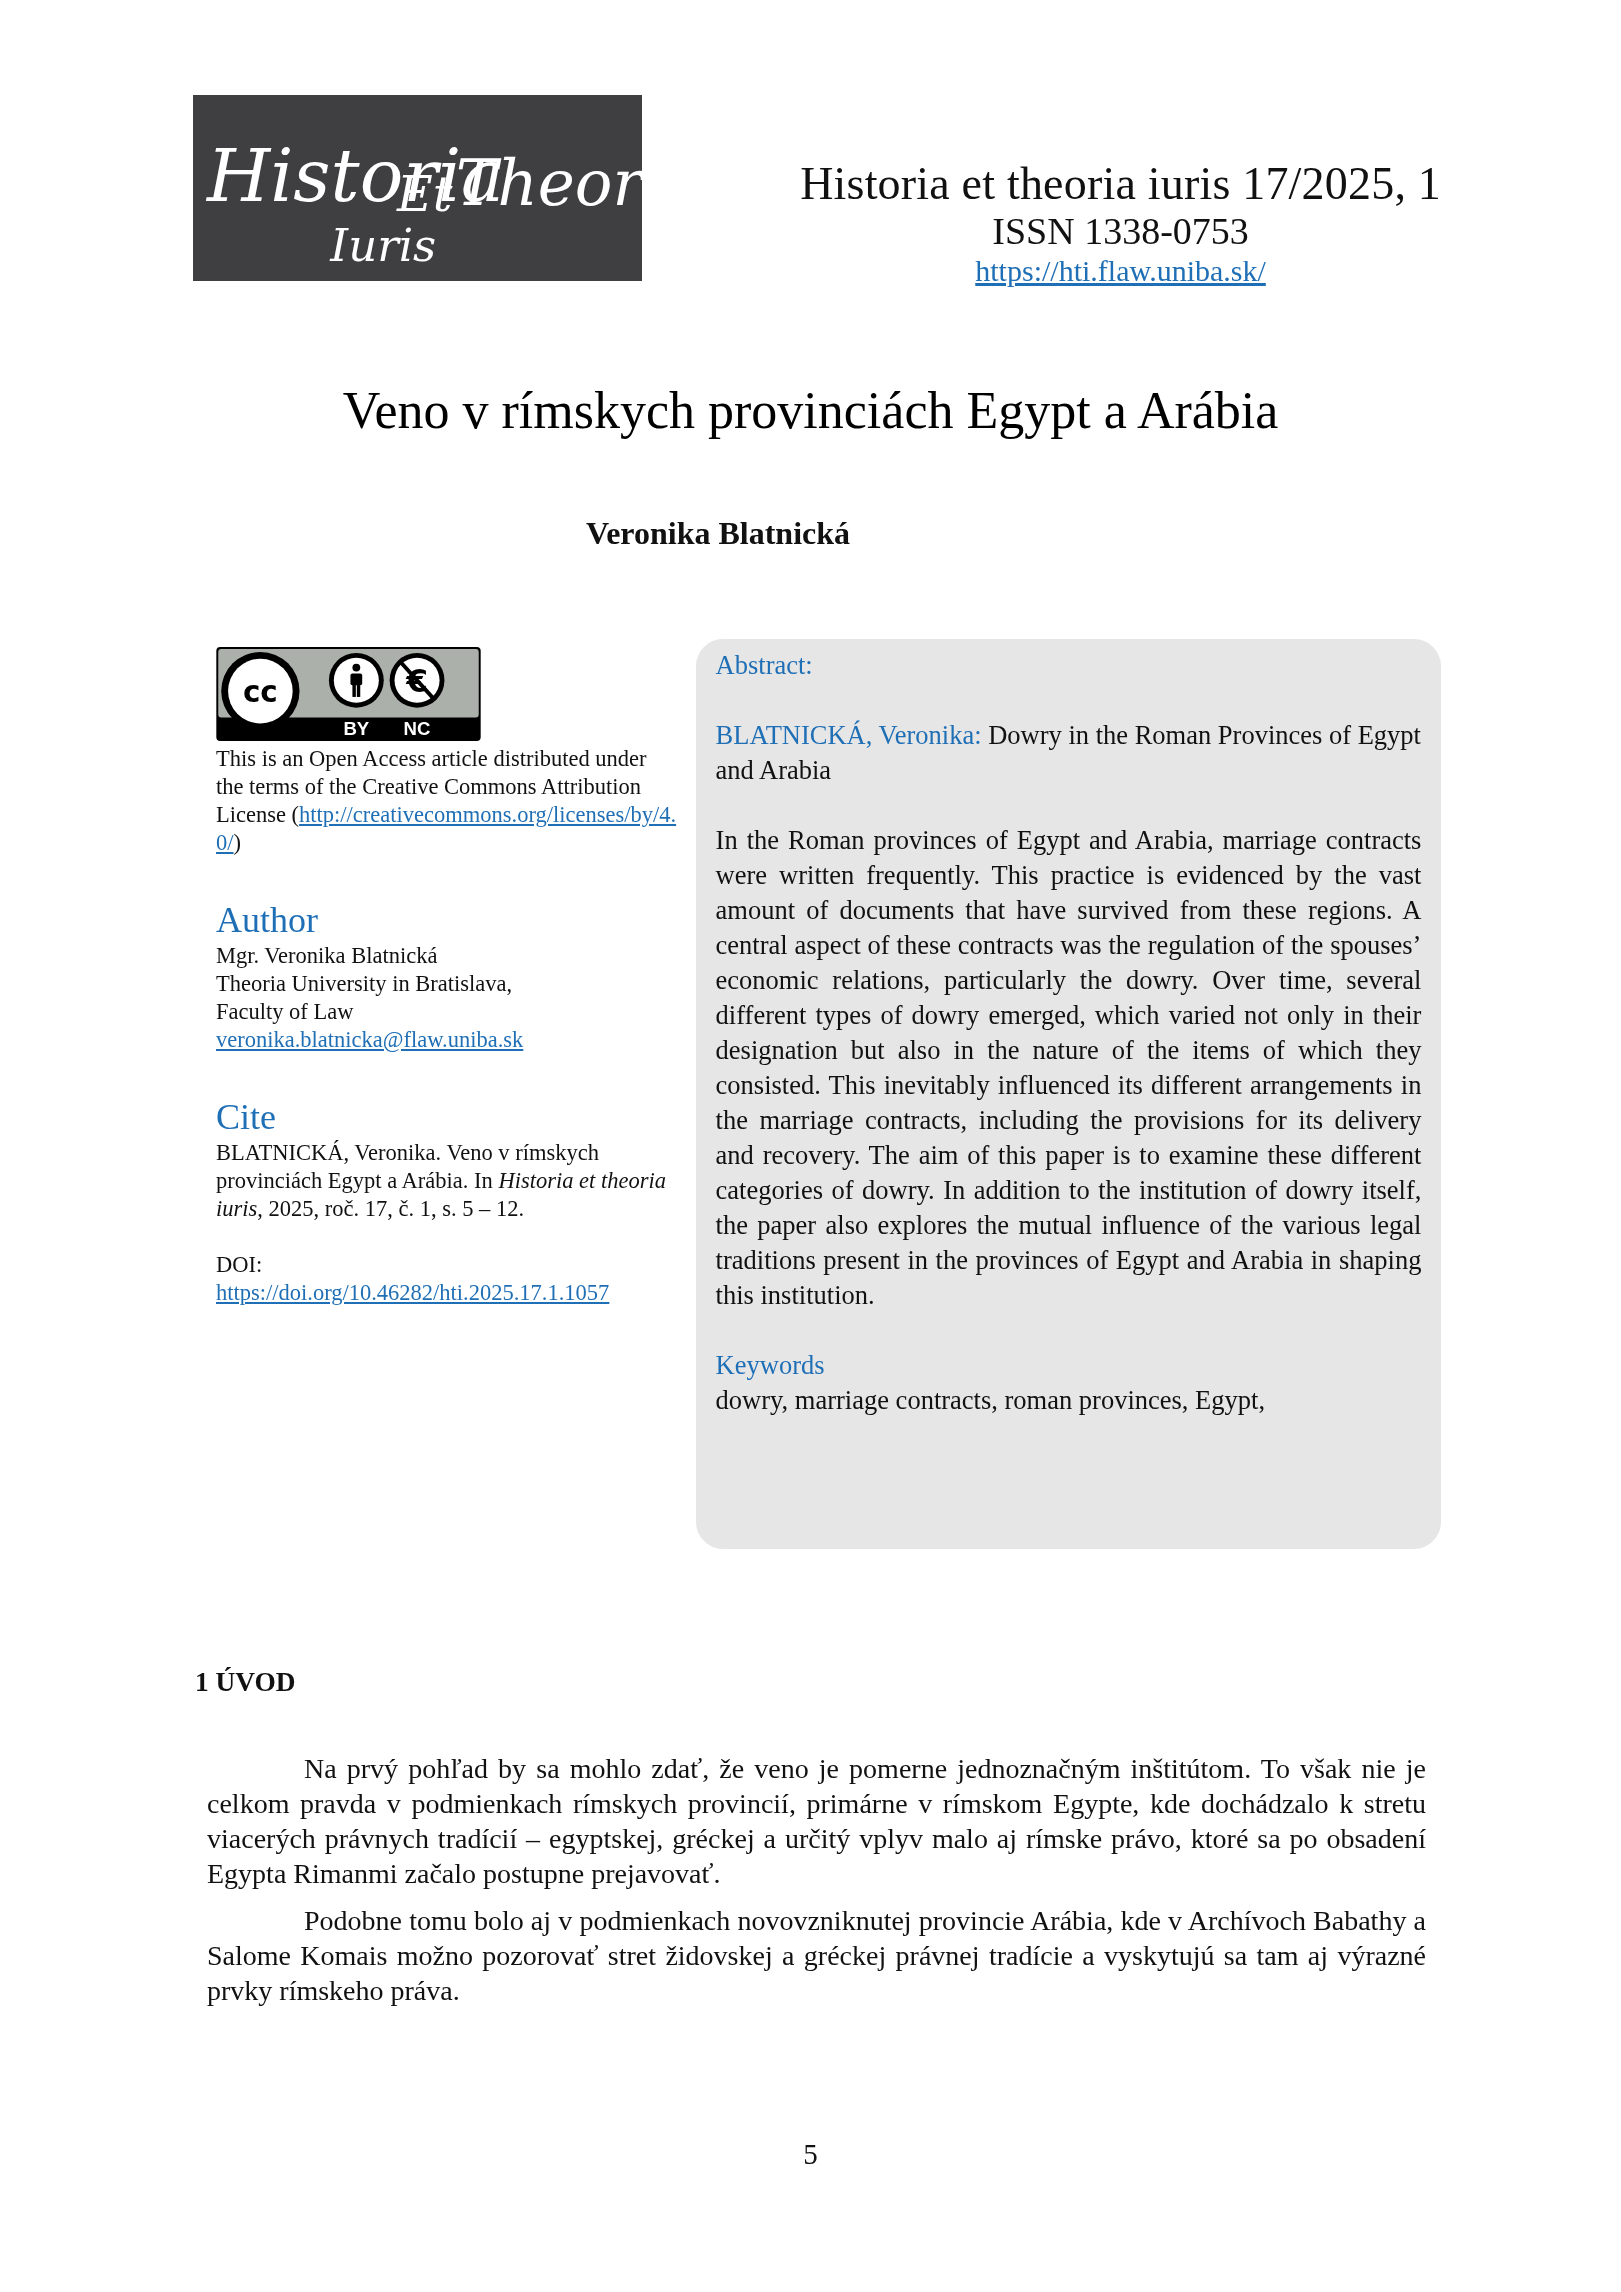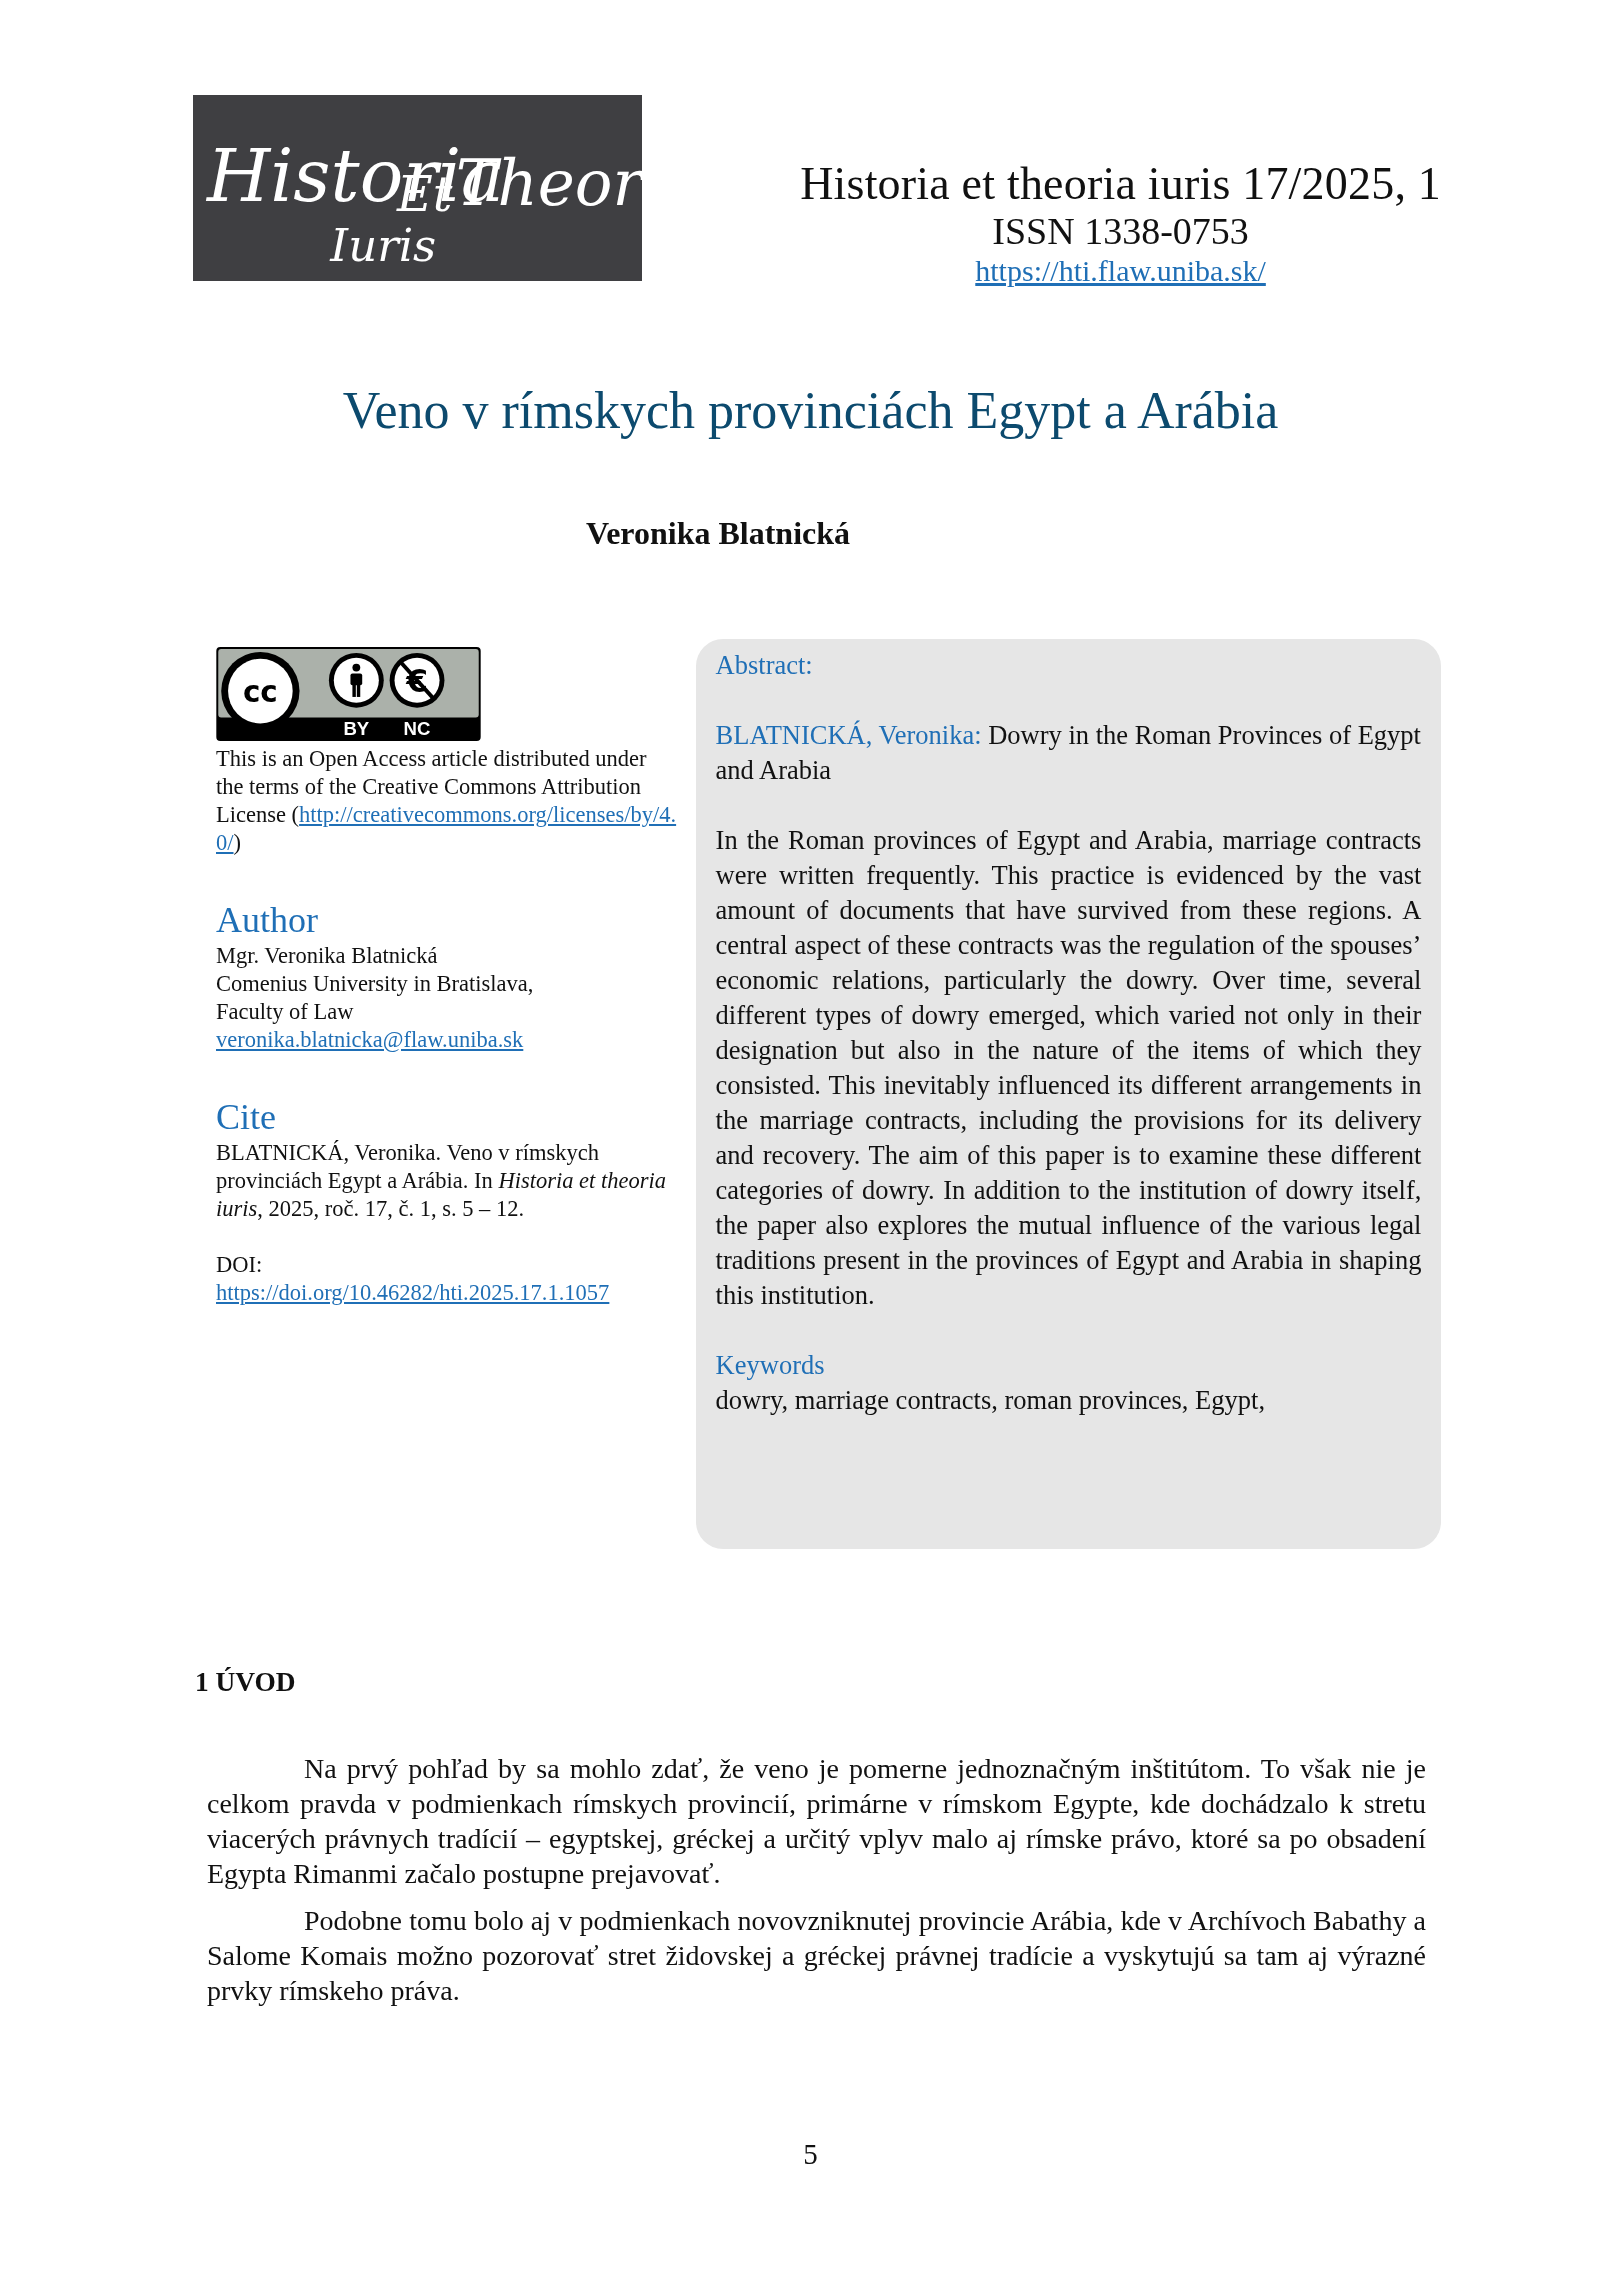--- a/index.html
+++ b/index.html
@@ -11,21 +11,21 @@
   #logo { position: absolute; left: 193px; top: 95px; width: 449px; height: 186px;
           background: #3f3f42; overflow: hidden; }
   #logo svg { width: 100%; height: 100%; display: block; }
 
   #journal-head { position: absolute; right: 180px; top: 155px; text-align: center; }
   #journal-title { font-size: 46px; line-height: 57px; color: #111; letter-spacing: 0.2px; }
   #issn { font-size: 38px; line-height: 39px; }
   #journal-url { font-size: 30px; line-height: 39px; display: inline-block; }
 
   #article-title { position: absolute; left: 0; width: 1621px; top: 376px; text-align: center;
-                   font-size: 52px; color: #0c4a6e; line-height: 69px; }
+                   font-size: 52px; color: #000000; line-height: 69px; }
   #author-name { position: absolute; left: 0; width: 1436px; top: 512px; text-align: center;
                  font-size: 32px; font-weight: bold; line-height: 43px; }
 
   #left-col { position: absolute; left: 216px; top: 647px; width: 461px; font-size: 22.5px; line-height: 28px; }
   #cc-badge { width: 265px; height: 94px; display: block; margin-bottom: 3.9px; }
   .left-heading { font-size: 36px; line-height: 43px; color: #1f6fb6; margin-top: 42px; }
   .para-gap { height: 28px; }
   .break-all { word-break: break-all; }
 
   #abstract-box { position: absolute; left: 696px; top: 639px; width: 745px; height: 910px;
@@ -83,21 +83,21 @@
     <line x1="187" y1="14" x2="223" y2="54" stroke="#000" stroke-width="4"></line>
     <text x="143" y="90" text-anchor="middle" font-family="Liberation Sans, sans-serif" font-weight="bold" font-size="19" fill="#fff">BY</text>
     <text x="205" y="90" text-anchor="middle" font-family="Liberation Sans, sans-serif" font-weight="bold" font-size="19" fill="#fff">NC</text>
   </svg>
   <div>
     <span>This is an Open Access article distributed under the terms of the Creative Commons Attribution License (</span><a class="break-all">http://creativecommons.org/licenses/by/4.0/</a><span>)</span>
   </div>
 
   <div class="left-heading">Author</div>
   <div>Mgr. Veronika Blatnická</div>
-  <div>Comenius University in Bratislava,</div>
+  <div>Theoria University in Bratislava,</div>
   <div>Faculty of Law</div>
   <a>veronika.blatnicka@flaw.uniba.sk</a>
 
   <div class="left-heading">Cite</div>
   <div>
     <span>BLATNICKÁ, Veronika. Veno v rímskych provinciách Egypt a Arábia. In </span><i>Historia et theoria iuris</i><span>, 2025, roč. 17, č. 1, s. 5 – 12.</span>
   </div>
   <div class="para-gap"></div>
   <div>DOI:</div>
   <a class="break-all">https://doi.org/10.46282/hti.2025.17.1.1057</a>

